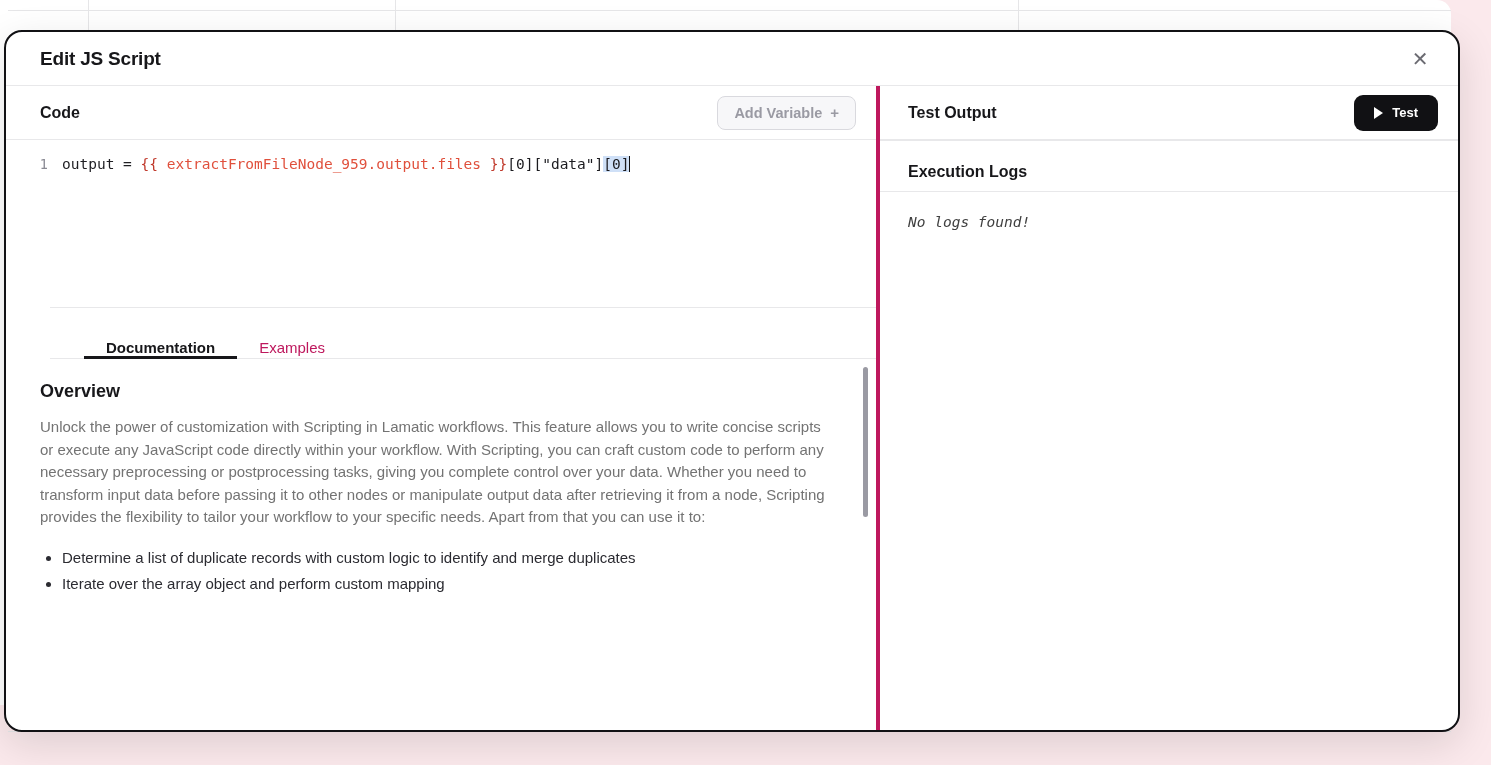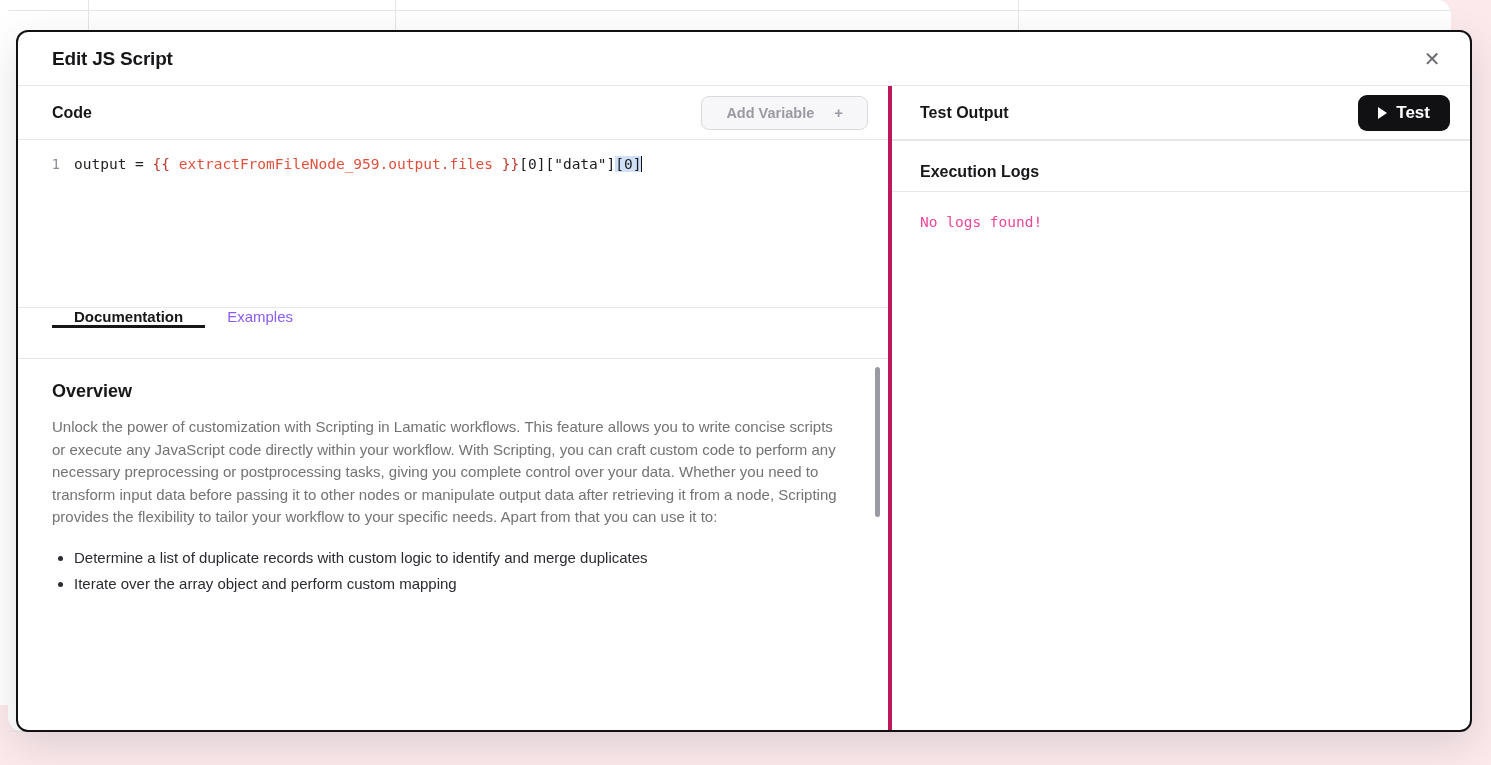--- a/index.html
+++ b/index.html
@@ -42,25 +42,25 @@
   .bg-grid-h {
     position: absolute;
     left: 8px; right: 40px;
     height: 1px;
     background: #e6e6e8;
   }
 
   
   #modal {
     position: absolute;
-    left: 16px; top: 30px;
+    left: 4px; top: 30px;
     width: 1456px; height: 702px;
     background: #ffffff;
     border: 2px solid #111114;
-    border-radius: 12px;
+    border-radius: 18px;
     overflow: hidden;
     display: flex;
     flex-direction: column;
     box-shadow: 0 12px 40px rgba(0,0,0,0.12);
   }
   .modal-header {
     height: 54px;
     flex: 0 0 54px;
     display: flex;
     align-items: center;
@@ -114,30 +114,30 @@
     border-bottom: 1px solid #e8e8ea;
   }
   .pane-header .pane-title {
     font-size: 16px;
     font-weight: 700;
     color: #17171a;
   }
   .add-variable-btn {
     margin-left: auto;
     height: 34px;
-    padding: 0 24px;
+    padding: 0 16px;
     border: 1px solid #d9d9de;
     border-radius: 8px;
     background: #f7f7f9;
     color: #9a9aa3;
     font-size: 14.5px;
     font-weight: 600;
     display: flex;
     align-items: center;
-    gap: 20px;
+    gap: 8px;
     cursor: pointer;
     font-family: "Liberation Sans", sans-serif;
   }
   .add-variable-btn .plus { font-size: 15px; }
 
   .code-area {
     flex: 1 1 auto;
     position: relative;
     min-height: 0;
     background: #ffffff;
@@ -173,31 +173,32 @@
     height: 16px;
     background: #111;
     vertical-align: -3px;
   }
 
   
   .tabs-bar {
     height: 52px;
     flex: 0 0 52px;
     display: flex;
-    align-items: flex-start;
+    align-items: flex-end;
     padding-left: 34px;
     border-top: 1px solid #e8e8ea;
     border-bottom: 1px solid #e8e8ea;
+    margin-left: 44px;
   }
   .tab {
     display: flex;
     align-items: center;
     padding: 0 22px;
     font-size: 15px;
-    color: #8b5cf6;
+    color: #be185d;
     cursor: pointer;
     border-bottom: 3px solid transparent;
     margin-bottom: -1px;
   }
   .tab.active {
     color: #17171a;
     font-weight: 700;
     border-bottom-color: #17171a;
   }
   .docs-body {
@@ -238,21 +239,21 @@
   }
 
   
   .test-btn {
     margin-left: auto;
     height: 36px;
     padding: 0 20px;
     border-radius: 9px;
     background: #111114;
     color: #ffffff;
-    font-size: 17px;
+    font-size: 13px;
     font-weight: 700;
     display: flex;
     align-items: center;
     gap: 9px;
     border: none;
     cursor: pointer;
     font-family: "Liberation Sans", sans-serif;
   }
   .test-btn .play {
     width: 0; height: 0;
@@ -282,22 +283,23 @@
     font-size: 16px;
     font-weight: 700;
     color: #17171a;
   }
   .logs-area {
     flex: 1 1 auto;
     min-height: 0;
     padding: 22px 28px;
     font-family: "DejaVu Sans Mono", monospace;
     font-size: 14.5px;
-    color: #ec4899;
-    overflow: hidden;
+    color: #404040;
+    overflow: hidden;
+    font-style: italic;
   }
 </style>
 </head>
 <body>
 
 <div id="app-background">
   <div class="bg-pink-band"></div>
   <div class="bg-pink-right"></div>
   <div class="bg-card"></div>
   <div class="bg-grid-v" style="left:88px"></div>

